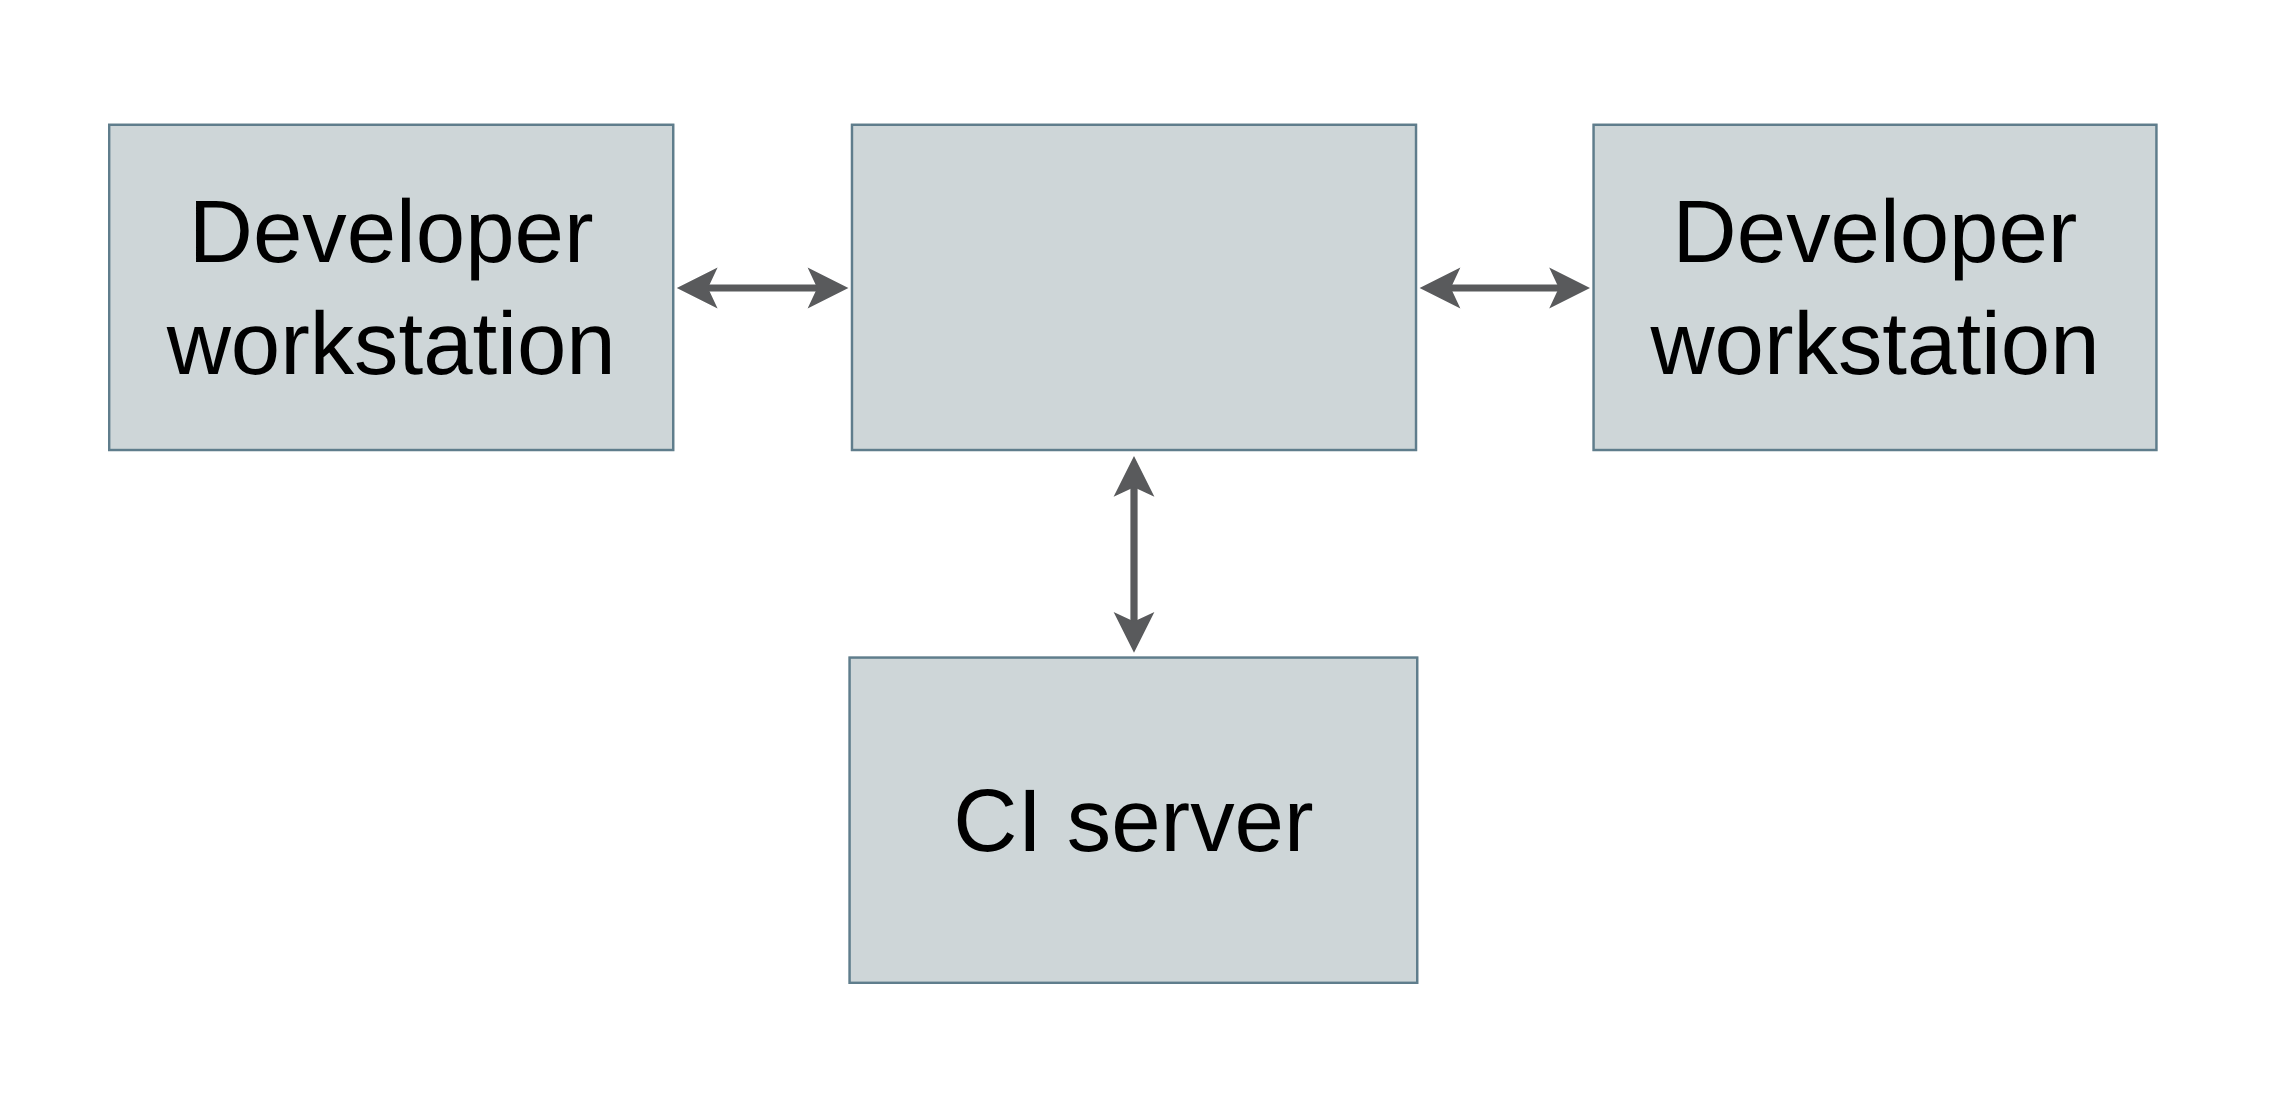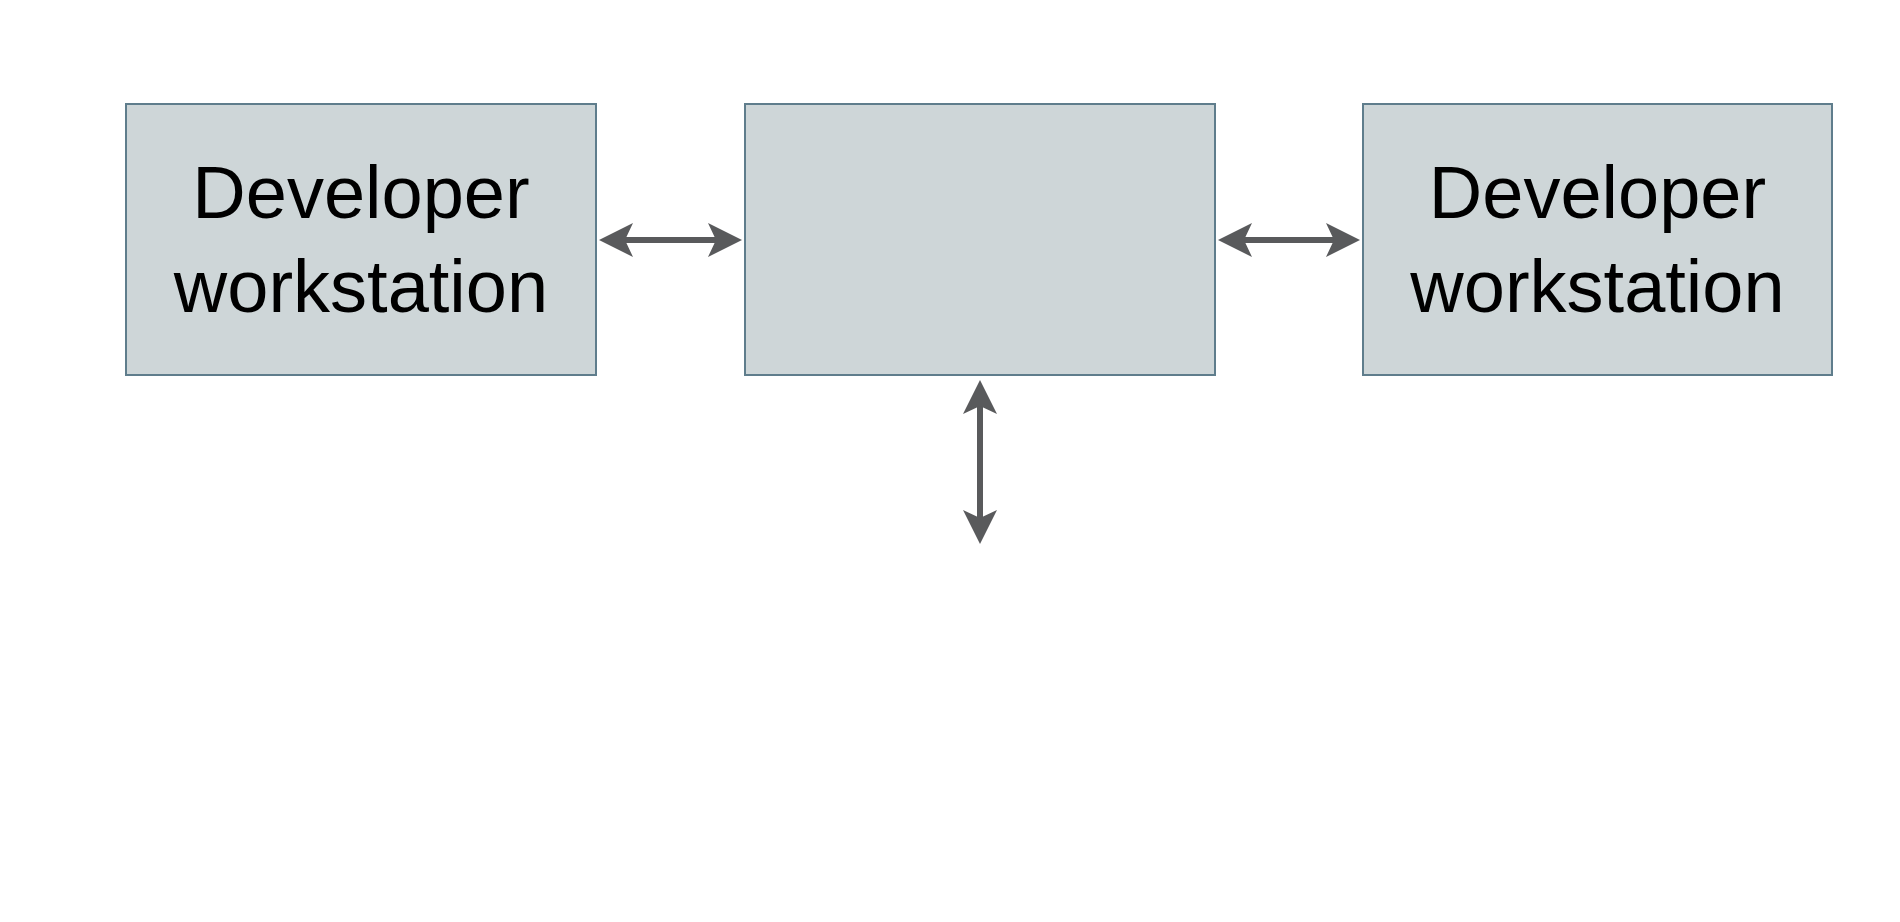--- a/index.html
+++ b/index.html
@@ -15,21 +15,20 @@
     height: 922px;
     background: var(--background);
     font-family: "Liberation Sans", "DejaVu Sans", sans-serif;
     overflow: hidden;
   }
   .canvas {
     position: relative;
     width: 1847px;
     height: 922px;
     background: var(--background);
-    margin-left: 35px;
   }
   .node {
     position: absolute;
     background: var(--box-fill);
     border: 2px solid var(--box-border);
     display: flex;
     flex-direction: column;
     align-items: center;
     justify-content: center;
     text-align: center;
@@ -59,20 +58,23 @@
   </div>
 
   <div class="node" id="node-shared">
   </div>
 
   <div class="node" id="node-dev-right">
     <span class="line">Developer</span>
     <span class="line">workstation</span>
   </div>
 
+  <div class="node" id="node-ci">
+    <span class="line">CI server</span>
+  </div>
 
   <svg class="edge" id="edge-left" viewBox="0 0 147 40" aria-hidden="true">
     <line x1="24" y1="20" x2="123" y2="20" stroke="currentColor" stroke-width="6"></line>
     <polygon points="2,20 36,3 28,20 36,37" fill="currentColor"></polygon>
     <polygon points="145,20 111,3 119,20 111,37" fill="currentColor"></polygon>
   </svg>
 
   <svg class="edge" id="edge-right" viewBox="0 0 146 40" aria-hidden="true">
     <line x1="24" y1="20" x2="122" y2="20" stroke="currentColor" stroke-width="6"></line>
     <polygon points="2,20 36,3 28,20 36,37" fill="currentColor"></polygon>

